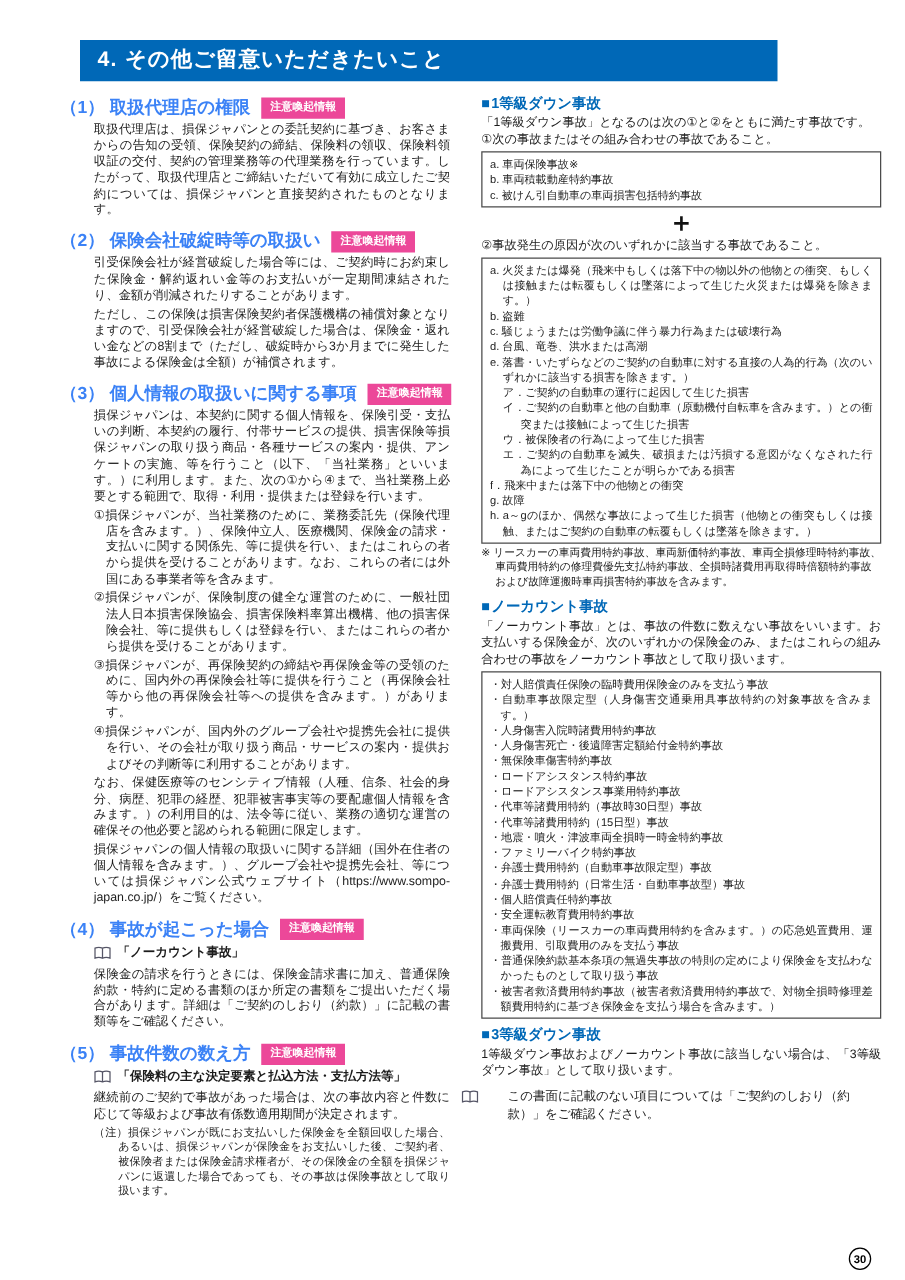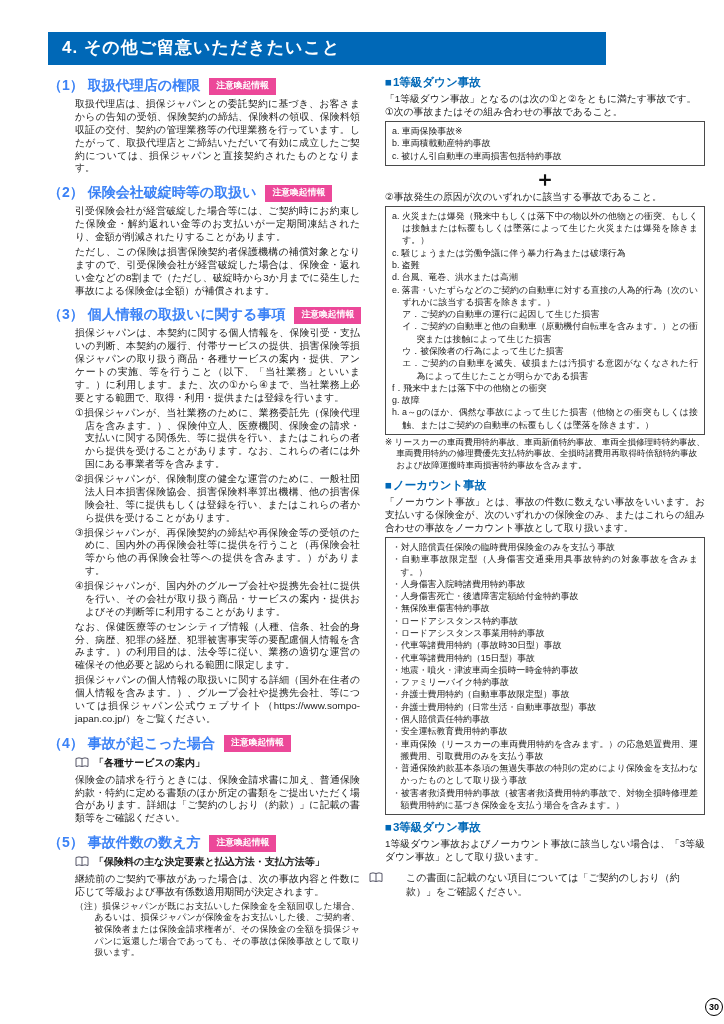--- a/index.html
+++ b/index.html
@@ -1,19 +1,19 @@
 <!DOCTYPE html>
 <html><head>
 <meta charset="utf-8">
 <style>
   html,body{margin:0;padding:0;background:#e8e8e8;}
   .page{position:relative;width:724px;height:1024px;background:#ffffff;margin:0 auto;
         font-family:"Liberation Sans","DejaVu Sans",sans-serif;color:#1b1b1b;overflow:hidden;}
   
-  .banner{position:absolute;left:48px;top:32px;width:558px;box-sizing:border-box;
+  .banner{position:absolute;left:64px;top:32px;width:558px;box-sizing:border-box;
           background:#0068b7;color:#fff;font-size:17px;font-weight:bold;
           padding:4px 0 6px 14px;letter-spacing:1px;}
   
   .columns{position:absolute;left:48px;top:68px;width:657px;display:flex;gap:25px;}
   .col-left{width:312px;flex:none;}
   .col-right{width:320px;flex:none;padding-top:2px;}
   
   .sec-head{display:flex;align-items:center;gap:9px;margin:9px 0 3px;}
   .sec-title{color:#3b82f6;font-weight:bold;font-size:14px;white-space:nowrap;}
   .sec-title .num{margin-right:4px;}
@@ -32,21 +32,21 @@
   .rbox{border:1px solid #4a4a4a;padding:3px 6px;font-size:8.9px;line-height:1.38;
         margin:3px 0 2px;text-align:justify;}
   .rbox .it{padding-left:1.15em;text-indent:-1.15em;}
   .rbox .sub{margin-left:1.15em;padding-left:1.6em;text-indent:-1.6em;}
   .rbox .bullet{padding-left:0.95em;text-indent:-0.95em;}
   .plus{text-align:center;font-size:21px;font-weight:bold;line-height:1;margin:2px 0 1px;color:#111;}
   .kome{font-size:8.6px;line-height:1.32;padding-left:1.3em;text-indent:-1.3em;margin:2px 0 7px;}
   .bottom-note{display:flex;gap:23px;margin:8px 0 0 -16px;font-size:10px;line-height:1.35;}
   .bottom-note svg{flex:none;margin-top:1px;}
   
-  .pagenum{position:absolute;right:1px;bottom:8px;width:16px;height:16px;
+  .pagenum{position:absolute;right:27px;bottom:8px;width:16px;height:16px;
            border:1.6px solid #000;border-radius:50%;display:flex;align-items:center;
            justify-content:center;font-size:9px;font-weight:bold;color:#000;}
 </style>
 </head>
 <body>
 
 <div class="page">
 
   <div class="banner">4. その他ご留意いただきたいこと</div>
 
@@ -95,21 +95,21 @@
         <div class="sec-head">
           <span class="sec-title"><span class="num">（4）</span><span>事故が起こった場合</span></span>
           <span class="badge">注意喚起情報</span>
         </div>
         <div class="sec-body">
           <div class="ref">
             <svg width="14" height="11" viewBox="0 0 14 11">
                 <path d="M1 1.5 Q4 0.2 7 1.5 Q10 0.2 13 1.5 L13 9.5 Q10 8.2 7 9.5 Q4 8.2 1 9.5 Z" fill="none" stroke="#556" stroke-width="1"></path>
                 <line x1="7" y1="1.5" x2="7" y2="9.5" stroke="#556" stroke-width="1"></line>
               </svg>
-            <span>「各種サービスの案内」</span>
+            <span>「ノーカウント事故」</span>
           </div>
           <p>保険金の請求を行うときには、保険金請求書に加え、普通保険約款・特約に定める書類のほか所定の書類をご提出いただく場合があります。詳細は「ご契約のしおり（約款）」に記載の書類等をご確認ください。</p>
         </div>
       </div>
 
       <div>
         <div class="sec-head">
           <span class="sec-title"><span class="num">（5）</span><span>事故件数の数え方</span></span>
           <span class="badge">注意喚起情報</span>
         </div>
@@ -139,22 +139,22 @@
         <div class="it">b. 車両積載動産特約事故</div>
         <div class="it">c. 被けん引自動車の車両損害包括特約事故</div>
       </div>
 
       <div class="plus">＋</div>
 
       <div class="rtext">②事故発生の原因が次のいずれかに該当する事故であること。</div>
 
       <div class="rbox">
         <div class="it">a. 火災または爆発（飛来中もしくは落下中の物以外の他物との衝突、もしくは接触または転覆もしくは墜落によって生じた火災または爆発を除きます。）</div>
+        <div class="it">b. 盗難</div>
         <div class="it">c. 騒じょうまたは労働争議に伴う暴力行為または破壊行為</div>
-        <div class="it">b. 盗難</div>
         <div class="it">d. 台風、竜巻、洪水または高潮</div>
         <div class="it">e. 落書・いたずらなどのご契約の自動車に対する直接の人為的行為（次のいずれかに該当する損害を除きます。）</div>
         <div class="sub">ア．ご契約の自動車の運行に起因して生じた損害</div>
         <div class="sub">イ．ご契約の自動車と他の自動車（原動機付自転車を含みます。）との衝突または接触によって生じた損害</div>
         <div class="sub">ウ．被保険者の行為によって生じた損害</div>
         <div class="sub">エ．ご契約の自動車を滅失、破損または汚損する意図がなくなされた行為によって生じたことが明らかである損害</div>
         <div class="it">f．飛来中または落下中の他物との衝突</div>
         <div class="it">g. 故障</div>
         <div class="it">h. a～gのほか、偶然な事故によって生じた損害（他物との衝突もしくは接触、またはご契約の自動車の転覆もしくは墜落を除きます。）</div>
       </div>

